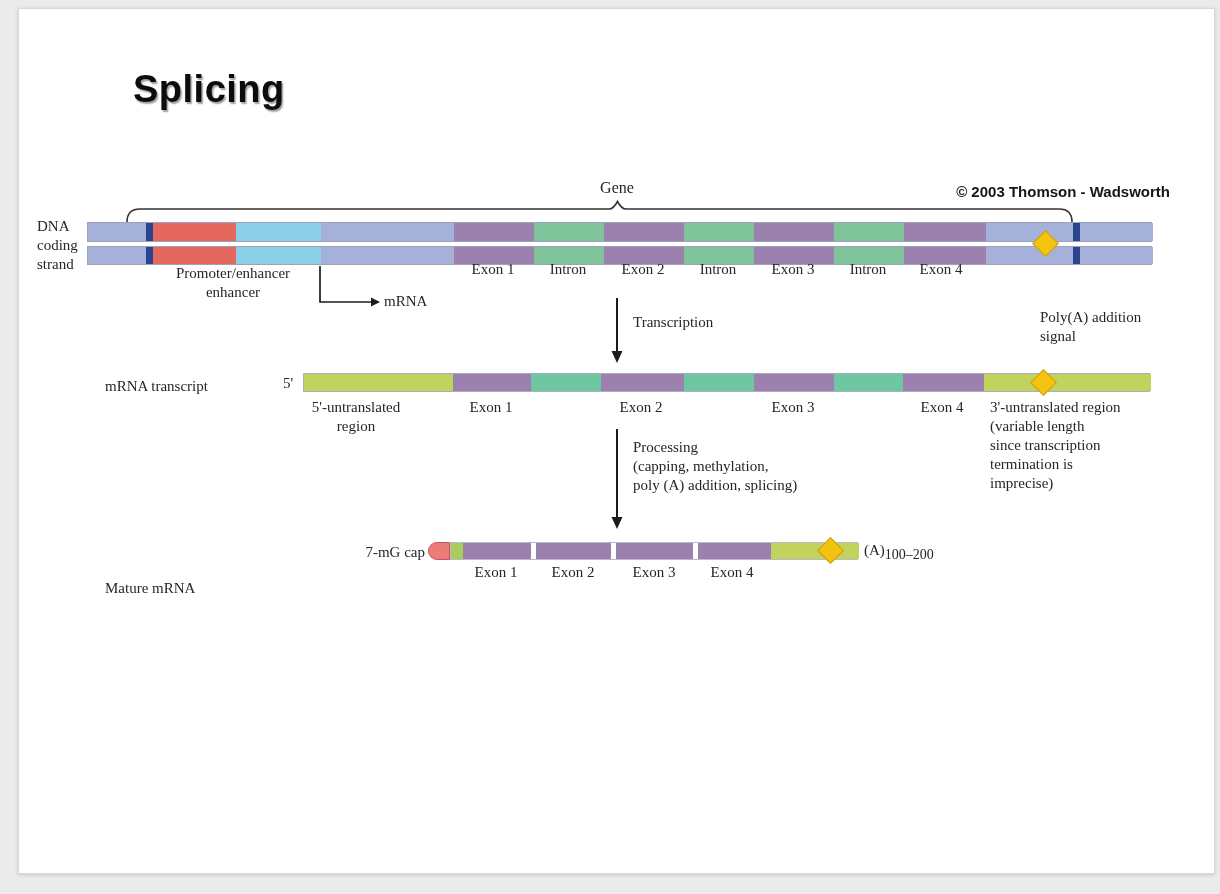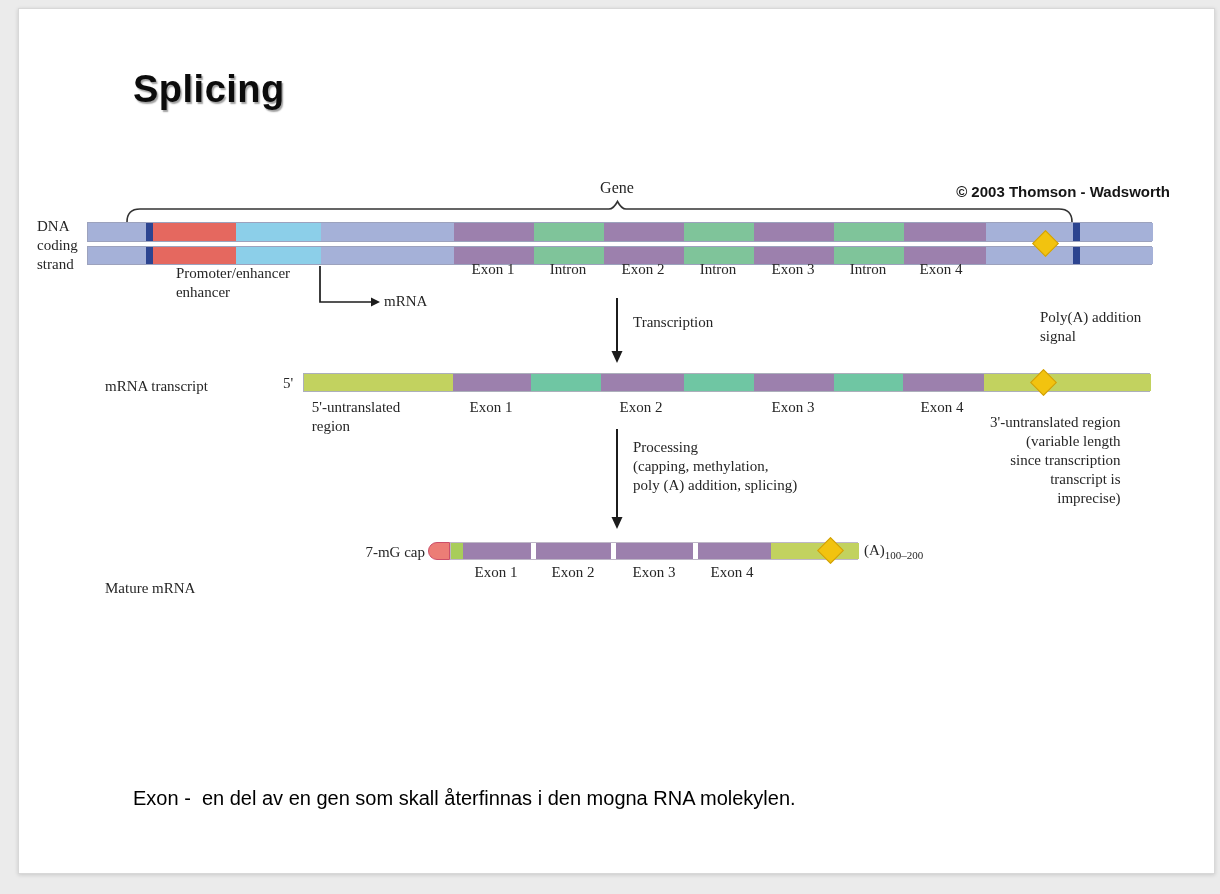--- a/index.html
+++ b/index.html
@@ -15,21 +15,21 @@
     box-shadow:0 1px 4px rgba(0,0,0,.15);
   }
   .abs{position:absolute;}
   .page-title{
     left:133px;top:68px;font-family:"Liberation Sans",sans-serif;
     font-size:38px;font-weight:700;color:#0c0c0c;
     text-shadow:1.5px 1.5px 1.5px rgba(0,0,0,.38);
     letter-spacing:.5px;
   }
   .serif15{font-size:15px;line-height:19px;color:#262626;}
-  .center{transform:translateX(-50%);white-space:nowrap;}
+  .center{transform:translateX(-50%);text-align:center;white-space:nowrap;}
   .copyright{
     left:898px;top:183px;width:272px;text-align:right;
     font-family:"Liberation Sans",sans-serif;font-weight:700;font-size:15px;color:#151515;
   }
   .gene-label{left:617px;top:178px;font-size:16px;}
   .strand-rows{display:flex;flex-direction:column;background:#fff;}
   .strand-row{display:flex;border:1px solid rgba(75,85,135,.55);box-sizing:border-box;}
   .seg{height:100%;flex:0 0 auto;}
   .bar-outline{border:1px solid rgba(90,95,120,.5);box-sizing:border-box;display:flex;}
   .diamond{
@@ -38,21 +38,21 @@
   }
   .mature-cap{
     border:1.5px solid #cc4f6a;box-sizing:border-box;
     border-radius:11px 0 0 11px;
   }
   svg.overlay{position:absolute;left:0;top:0;pointer-events:none;}
   .footer{
     left:133px;top:731px;font-family:"Liberation Sans",sans-serif;
     font-size:20px;line-height:27px;color:#000;white-space:pre-wrap;
   }
-  .sub{font-size:11px;vertical-align:-4px;}
+  .sub{font-size:14px;vertical-align:-4px;}
 </style>
 </head>
 <body>
 
 <div class="slide abs"></div>
 
 <div class="abs page-title">Splicing</div>
 
 <div class="abs copyright">© 2003 Thomson - Wadsworth</div>
 
@@ -149,25 +149,25 @@
 <div class="abs diamond" style="left: 1034px; top: 373px; background: rgb(242, 195, 15);"></div>
 
 <div class="abs serif15 center" style="left:356px;top:398px;">
   <div>5'-untranslated</div>
   <div>region</div>
 </div>
 <div class="abs serif15 center" style="left:491px;top:398px;">Exon 1</div>
 <div class="abs serif15 center" style="left:641px;top:398px;">Exon 2</div>
 <div class="abs serif15 center" style="left:793px;top:398px;">Exon 3</div>
 <div class="abs serif15 center" style="left:942px;top:398px;">Exon 4</div>
-<div class="abs serif15" style="left:990px;top:413px;text-align:right;">
+<div class="abs serif15" style="left:990px;top:398px;">
   <div>3'-untranslated region</div>
   <div>(variable length</div>
   <div>since transcription</div>
-  <div>transcript is</div>
+  <div>termination is</div>
   <div>imprecise)</div>
 </div>
 
 <div class="abs serif15" style="left:633px;top:438px;">
   <div>Processing</div>
   <div>(capping, methylation,</div>
   <div>poly (A) addition, splicing)</div>
 </div>
 
 <div class="abs serif15" style="left:105px;top:543px;margin-top:36px;">Mature mRNA</div>
@@ -186,14 +186,13 @@
   </div>
 <div class="abs diamond" style="left: 821px; top: 541px; background: rgb(242, 195, 15);"></div>
 <div class="abs serif15" style="left:864px;top:541px;"><span>(A)</span><span class="sub">100–200</span></div>
 
 <div class="abs serif15 center" style="left:496px;top:563px;">Exon 1</div>
 <div class="abs serif15 center" style="left:573px;top:563px;">Exon 2</div>
 <div class="abs serif15 center" style="left:654px;top:563px;">Exon 3</div>
 <div class="abs serif15 center" style="left:732px;top:563px;">Exon 4</div>
 
 <div class="abs footer">
-  <div>Exon -  en del av en gen som skall återfinnas i den mogna RNA molekylen.</div>
 </div>
 
 </body></html>

